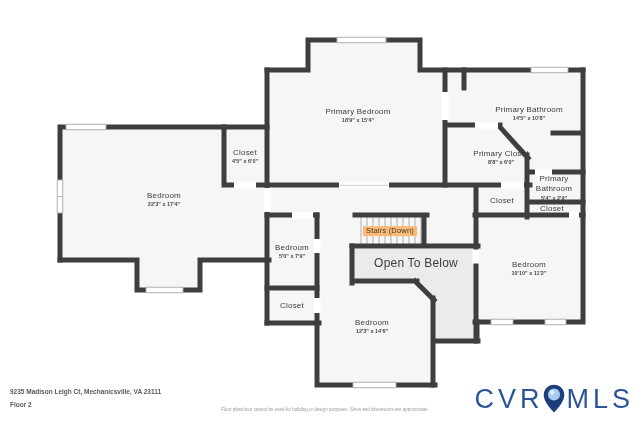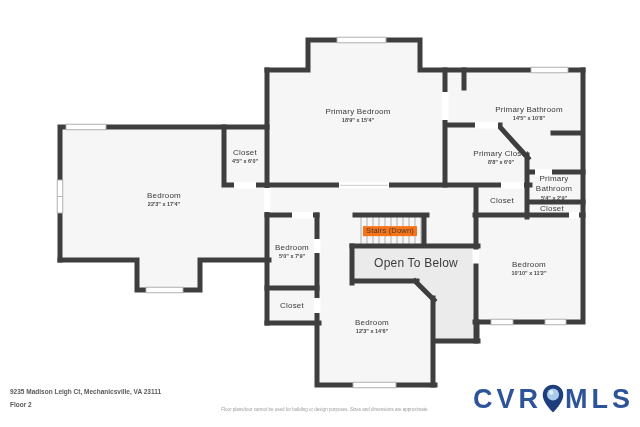--- a/index.html
+++ b/index.html
@@ -4,28 +4,28 @@
 <style>
   html,body{margin:0;padding:0;background:#fff;}
   body{width:640px;height:427px;font-family:"Liberation Sans", sans-serif;}
   #stage{position:relative;width:640px;height:427px;background:#fff;overflow:hidden;}
   #plan-svg{position:absolute;left:0;top:0;}
   .room-label{position:absolute;transform:translate(-50%,-50%);text-align:center;
     color:#3b3b3b;line-height:1.3;white-space:nowrap;z-index:5;}
   .room-name{display:block;font-weight:normal;font-size:8px;letter-spacing:.2px;}
   .room-dims{display:block;font-weight:bold;font-size:5.5px;color:#4a4a4a;}
   .wrap .room-name{white-space:normal;width:46px;margin:0 auto;}
-  .stairs .room-name{font-size:7.5px;background:#f97316;padding:0 3px;}
+  .stairs .room-name{font-size:7.5px;background:#fdba74;padding:0 3px;}
   .open-label .room-name{font-size:12px;}
   .footer-address{position:absolute;left:10px;top:388px;font-size:6.5px;font-weight:bold;color:#5a5a5a;}
   .footer-floor{position:absolute;left:10px;top:401px;font-size:6.5px;font-weight:bold;color:#5a5a5a;}
   .footer-disclaimer{position:absolute;left:325px;top:407px;transform:translateX(-50%);
     font-size:4.5px;color:#9a9a9a;white-space:nowrap;}
   .logo{position:absolute;right:6px;top:384px;display:flex;align-items:center;z-index:6;}
-  .logo-text{font-size:27px;font-weight:700;color:#2d5399;letter-spacing:4px;line-height:1;}
+  .logo-text{font-size:27px;font-weight:400;color:#2d5399;letter-spacing:4px;line-height:1;}
   .logo-pin{margin:0 1px 2px 0;}
 </style>
 </head>
 <body>
 
 <div id="stage">
 
   <svg id="plan-svg" width="640" height="427" viewBox="0 0 640 427">
 
     <g fill="#f6f6f6" stroke="none">

